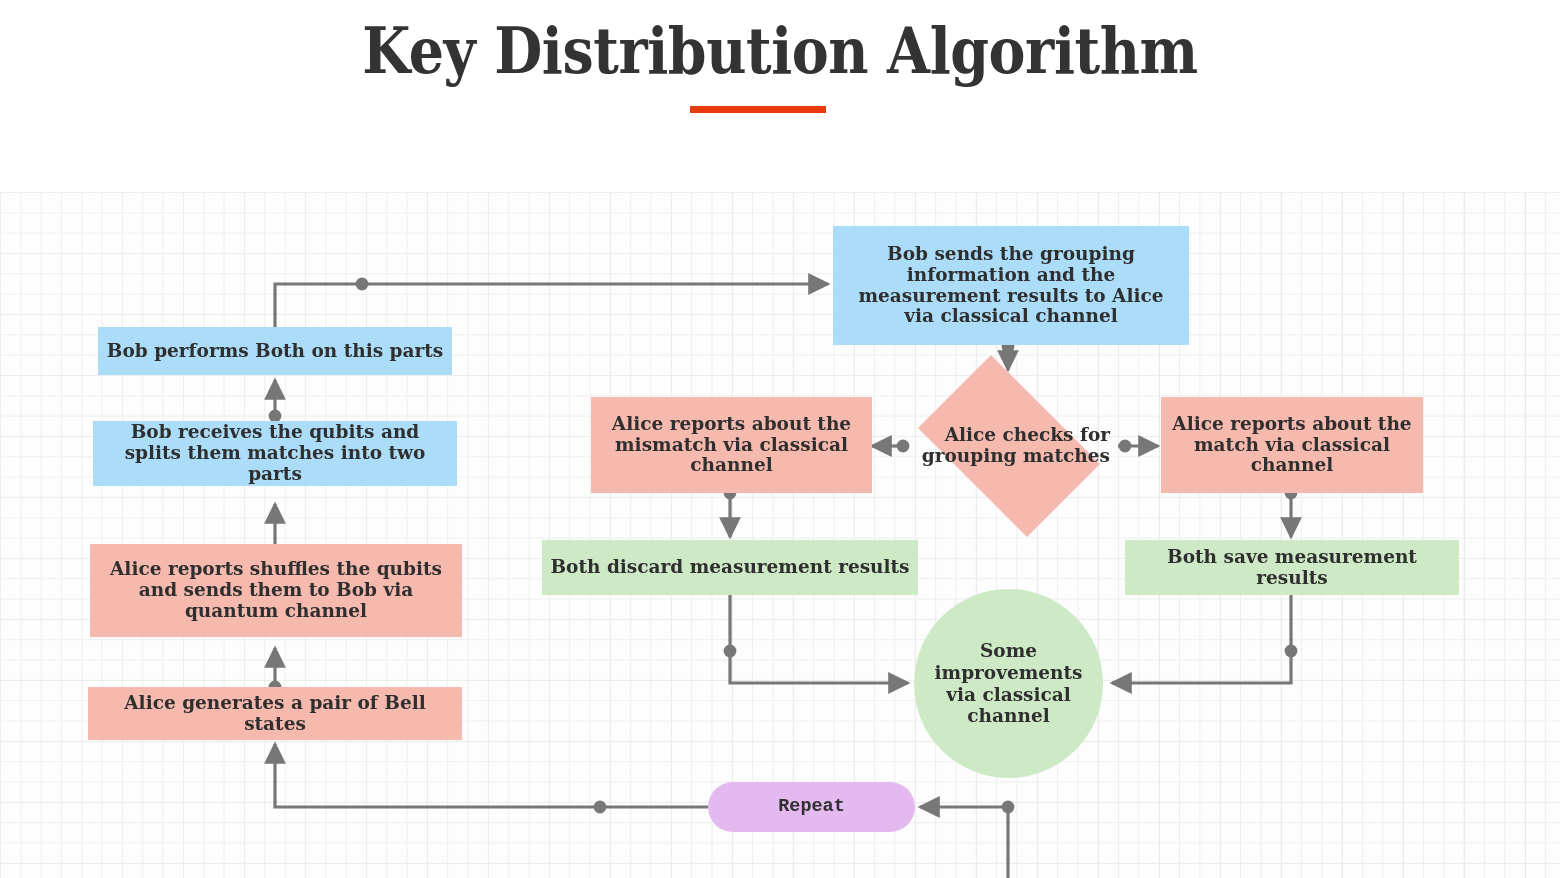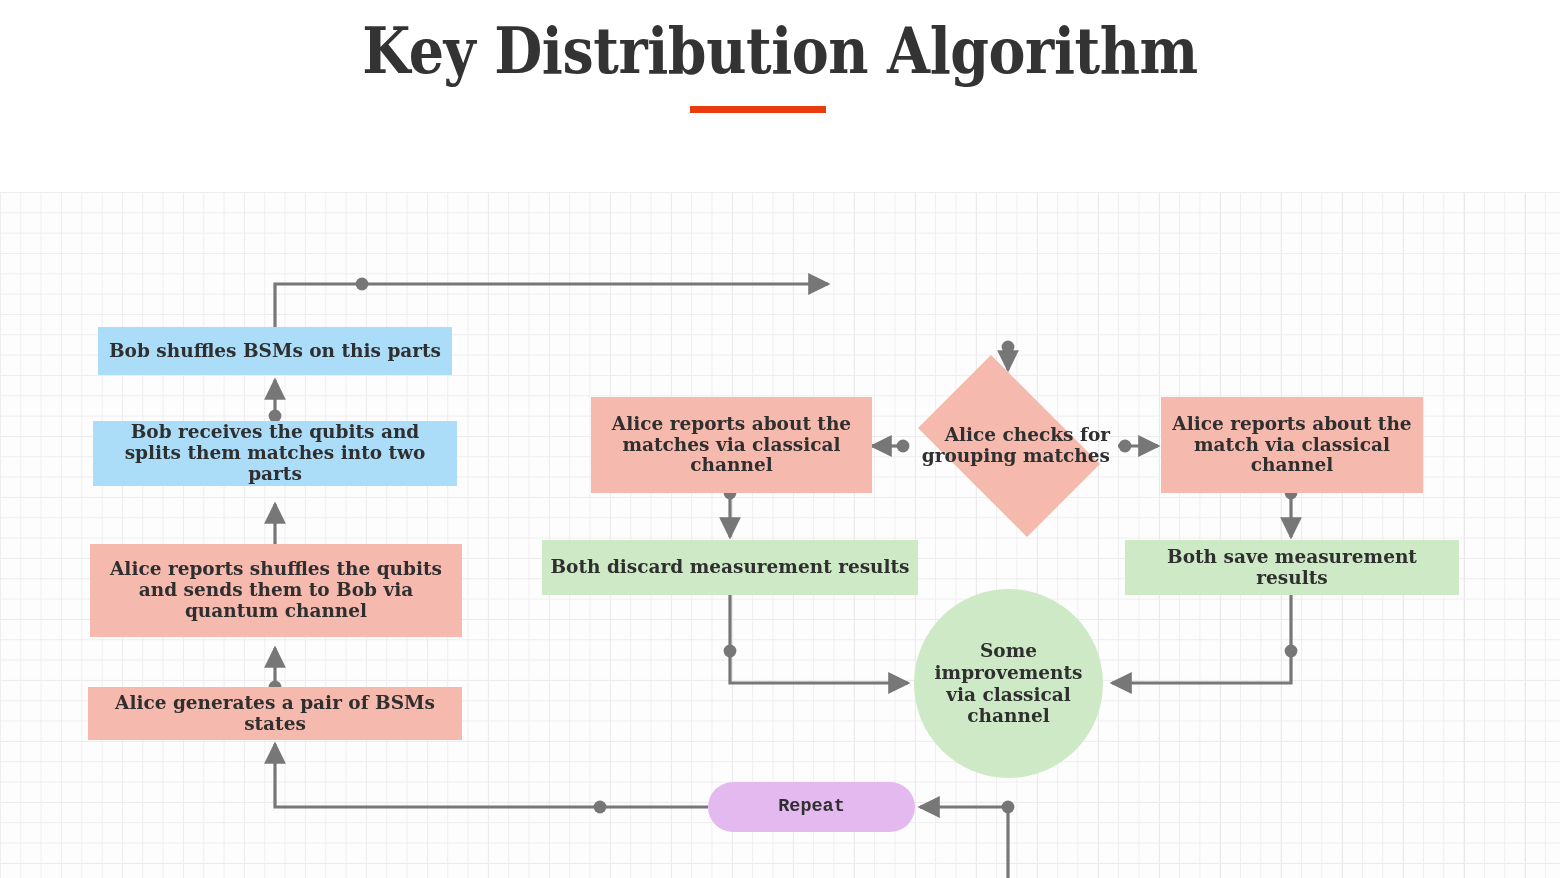--- a/index.html
+++ b/index.html
@@ -137,43 +137,46 @@
         <circle cx="730" cy="301" r="6.4"></circle>
         <circle cx="1291" cy="301" r="6.4"></circle>
         <circle cx="730" cy="459" r="6.4"></circle>
         <circle cx="1291" cy="459" r="6.4"></circle>
         <circle cx="1008" cy="615" r="6.4"></circle>
         <circle cx="600" cy="615" r="6.4"></circle>
       </g>
     </svg>
 
     <div class="node n-blue" style="left:98px; top:135px; width:354px; height:48px; font-size:18.5px;">
-      <span>Bob shuffles BSMs on this parts</span>
+      <span>Bob performs Both on this parts</span>
     </div>
 
     <div class="node n-blue" style="left:93px; top:229px; width:364px; height:65px; font-size:18.5px;">
       <span>Bob receives the qubits and splits them matches into two parts</span>
     </div>
 
     <div class="node n-pink" style="left:90px; top:352px; width:372px; height:93px; font-size:18.5px;">
       <span>Alice reports shuffles the qubits and sends them to Bob via quantum channel</span>
     </div>
 
     <div class="node n-pink" style="left:88px; top:495px; width:374px; height:53px; font-size:18.5px;">
-      <span>Alice generates a pair of BSMs states</span>
+      <span>Alice generates a pair of Bell states</span>
     </div>
 
+    <div class="node n-blue" style="left:833px; top:34px; width:356px; height:119px; font-size:18.5px;">
+      <span>Bob sends the grouping information and the measurement results to Alice via classical channel</span>
+    </div>
 
     <div class="node n-diamond" style="left:900px; top:181px; width:218px; height:146px; font-size:18.5px;">
       <div class="diamond-shape"></div>
       <span class="diamond-label">Alice checks for grouping matches</span>
     </div>
 
     <div class="node n-pink" style="left:591px; top:205px; width:281px; height:96px; font-size:18.5px;">
-      <span>Alice reports about the matches via classical channel</span>
+      <span>Alice reports about the mismatch via classical channel</span>
     </div>
 
     <div class="node n-pink" style="left:1161px; top:205px; width:262px; height:96px; font-size:18.5px;text-align:center;">
       <span>Alice reports about the match via classical channel</span>
     </div>
 
     <div class="node n-green" style="left:542px; top:348px; width:376px; height:55px; font-size:18.5px;">
       <span>Both discard measurement results</span>
     </div>
 

